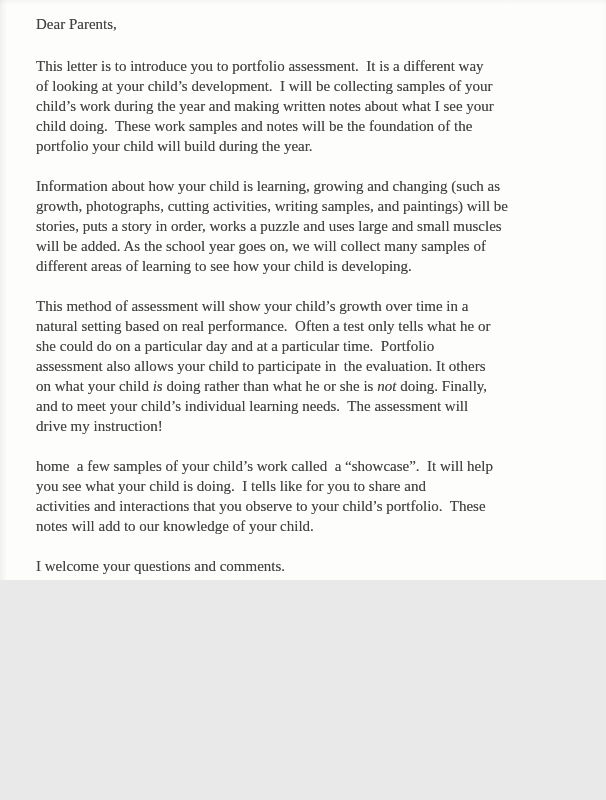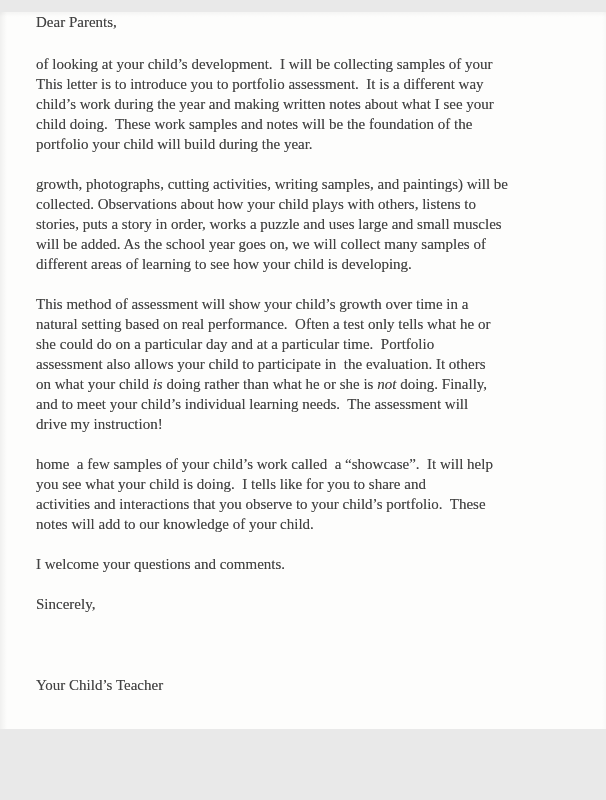--- a/index.html
+++ b/index.html
@@ -1,27 +1,27 @@
 <!DOCTYPE html>
 <html><head>
 <meta charset="utf-8">
 <style>
   html, body { margin: 0; padding: 0; background: #e9e9e9; }
   .page {
     position: relative;
     width: 606px;
-    height: 717px;
-    margin: 12px auto;
+    height: 580px;
+    margin: 0 auto;
     box-sizing: border-box;
     background:
       linear-gradient(to right, rgba(0,0,0,0.05), rgba(0,0,0,0) 7px),
       linear-gradient(to bottom, rgba(0,0,0,0.03), rgba(0,0,0,0) 5px),
       linear-gradient(to left, rgba(0,0,0,0.02), rgba(0,0,0,0) 4px),
       #fdfdfc;
-    padding: 0 28px 0 36px;
+    padding: 14px 28px 0 36px;
     overflow: hidden;
     font-family: "Liberation Serif", "DejaVu Serif", serif;
     font-size: 15px;
     line-height: 20px;
     color: #424242;
     text-shadow: 0 0 0.6px rgba(80,80,80,0.55);
   }
   .page p { margin: 0 0 20px 0; }
   p.salutation { margin-bottom: 22px; }
   p.signature { margin-top: 61px; }
@@ -29,29 +29,29 @@
   em { font-style: italic; }
 </style>
 </head>
 <body>
 
 <div class="page">
   <p class="salutation">Dear Parents,</p>
 
   <div id="letter-body">
       <p>
+        <span class="line">This letter is to introduce you to portfolio assessment.  It is a different way</span>
         <span class="line">of looking at your child’s development.  I will be collecting samples of your</span>
-        <span class="line">This letter is to introduce you to portfolio assessment.  It is a different way</span>
         <span class="line">child’s work during the year and making written notes about what I see your</span>
         <span class="line">child doing.  These work samples and notes will be the foundation of the</span>
         <span class="line">portfolio your child will build during the year.</span>
       </p>
       <p>
+        <span class="line">Information about how your child is learning, growing and changing (such as</span>
         <span class="line">growth, photographs, cutting activities, writing samples, and paintings) will be</span>
-        <span class="line">collected. Observations about how your child plays with others, listens to</span>
         <span class="line">stories, puts a story in order, works a puzzle and uses large and small muscles</span>
         <span class="line">will be added. As the school year goes on, we will collect many samples of</span>
         <span class="line">different areas of learning to see how your child is developing.</span>
       </p>
       <p>
         <span class="line">This method of assessment will show your child’s growth over time in a</span>
         <span class="line">natural setting based on real performance.  Often a test only tells what he or</span>
         <span class="line">she could do on a particular day and at a particular time.  Portfolio</span>
         <span class="line">assessment also allows your child to participate in  the evaluation. It others</span>
         <span class="line">on what your child <em>is</em> doing rather than what he or she is <em>not</em> doing. Finally,</span>

